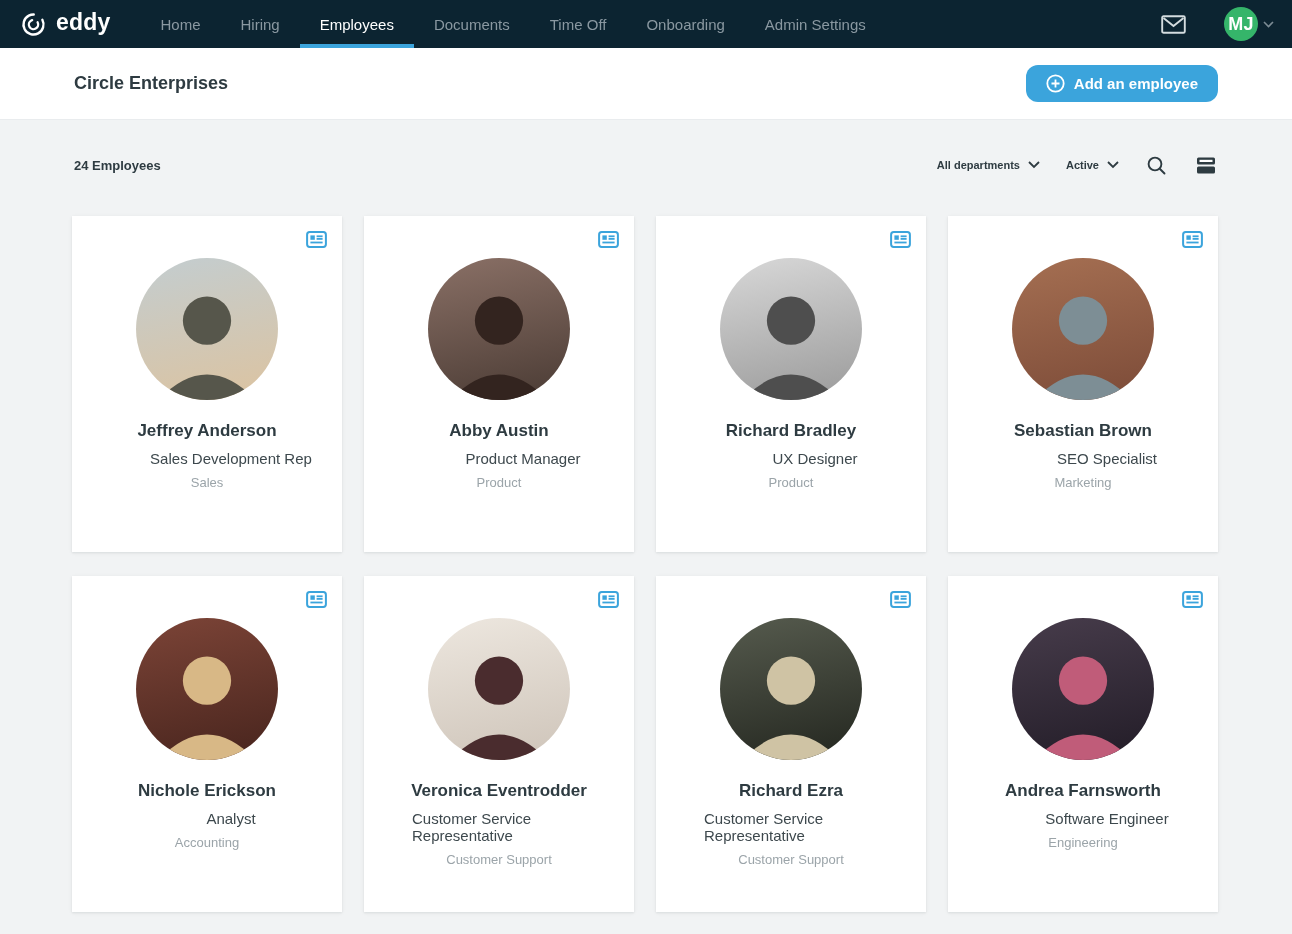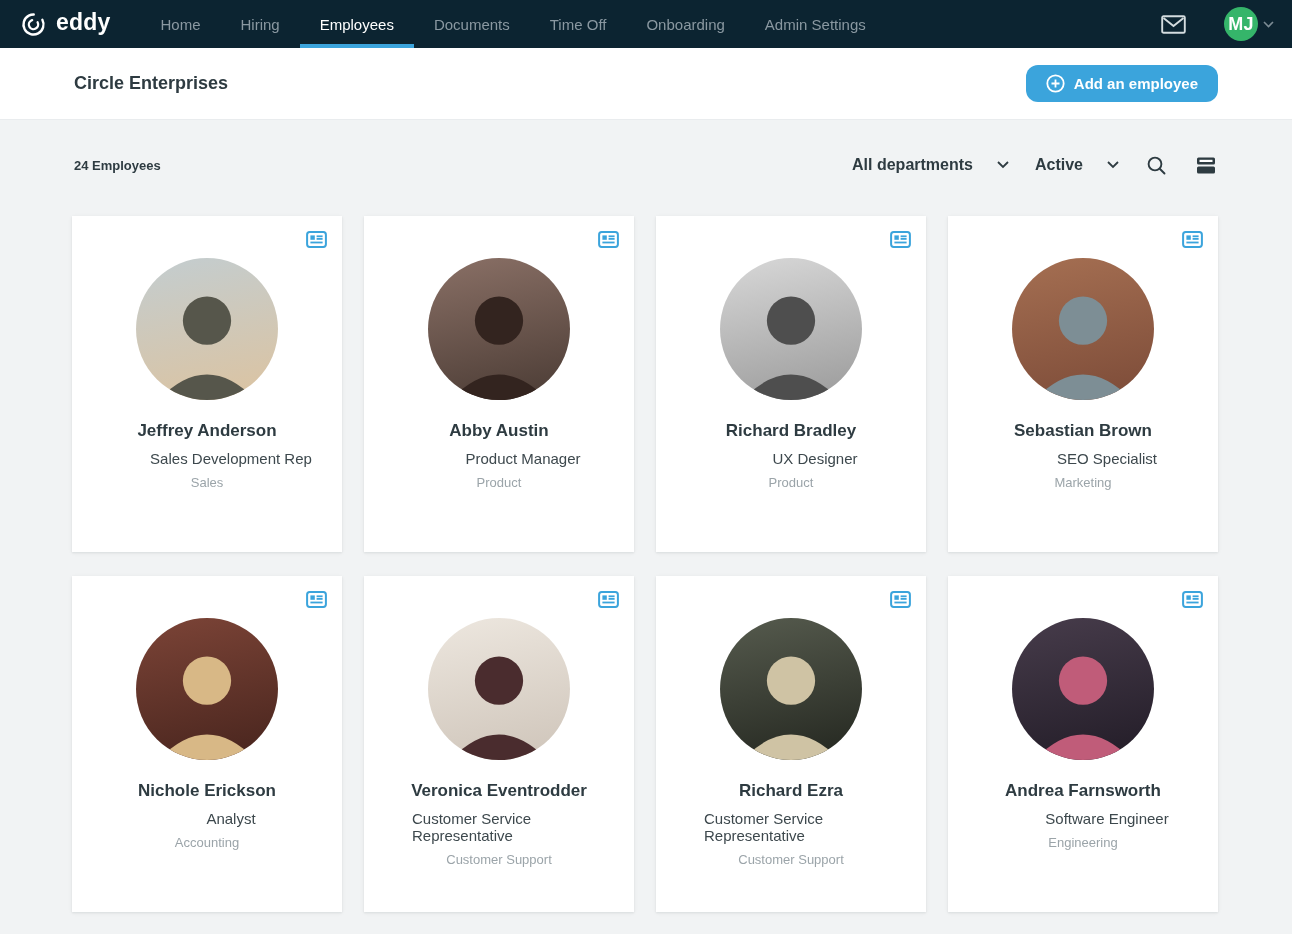--- a/index.html
+++ b/index.html
@@ -77,23 +77,23 @@
   
   .toolbar {
     margin-top: 26px;
     padding: 0 74px;
     height: 38px;
     display: flex; align-items: center; justify-content: space-between;
   }
   .count-label { font-size: 13px; font-weight: 700; color: #2e3b41; }
   .toolbar-right { display: flex; align-items: center; gap: 26px; }
   .filter {
-    display: flex; align-items: center; gap: 24px;
+    display: flex; align-items: center; gap: 8px;
     background: none; border: none; padding: 0;
-    font-family: inherit; font-size: 16px; font-weight: 700; color: #2e3b41;
+    font-family: inherit; font-size: 11px; font-weight: 700; color: #2e3b41;
     cursor: pointer;
   }
   .icon-btn { background: none; border: none; padding: 2px; cursor: pointer; display: flex; }
 
   
   .grid {
     margin-top: 32px;
     padding: 0 72px;
     display: grid;
     grid-template-columns: repeat(4, 270px);

